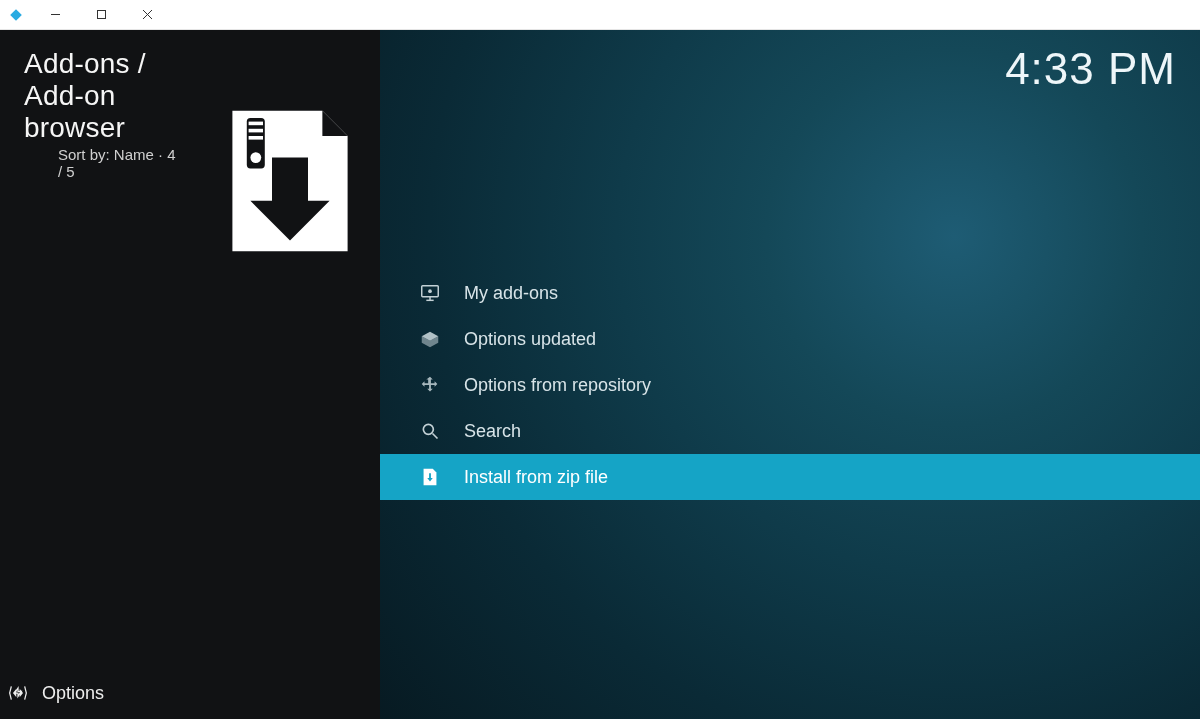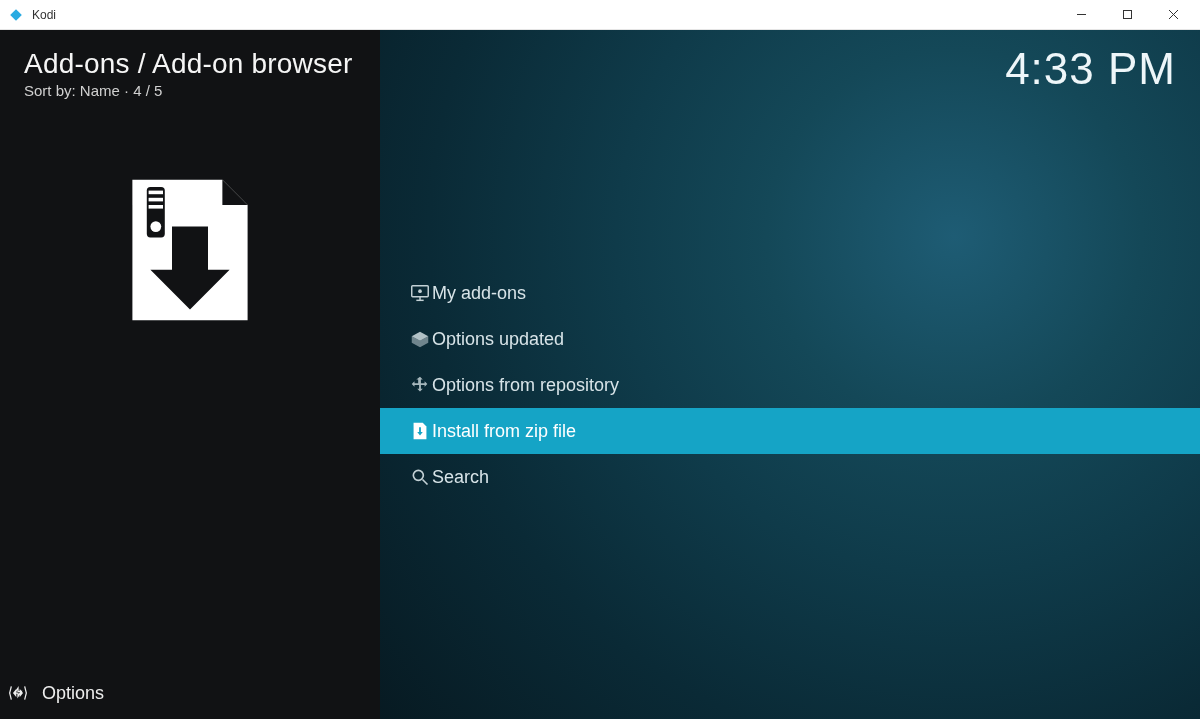--- a/index.html
+++ b/index.html
@@ -5,51 +5,50 @@
   * { box-sizing: border-box; margin: 0; padding: 0; }
   html, body { width: 1200px; height: 719px; font-family: "Segoe UI", Arial, sans-serif; overflow: hidden; background:#fff;}
   .window { width: 1200px; height: 719px; display: flex; flex-direction: column; background:#fff;}
   .titlebar { height: 30px; background: #fff; display: flex; align-items: center; padding: 0 4px 0 8px; border-bottom: 1px solid #e5e5e5;}
   .titlebar .app-logo { width:16px; height:16px; margin-right:8px; display:flex; align-items:center; justify-content:center;}
   .titlebar .title { font-size: 12px; color:#333; flex:1;}
   .winbtns { display:flex; height:100%; }
   .winbtn { width:46px; display:flex; align-items:center; justify-content:center; color:#333; font-size:13px;}
   .winbtn svg { stroke:#333; }
   .content { flex:1; display:flex; position:relative; }
-  .sidebar { width:380px; background:#111214; color:#fff; display:flex; flex-direction:column; position:relative;}
+  .sidebar { width:380px; background:#111214; color:#fff; display:flex; flex-direction:row; position:relative;}
   .sidebar-header { padding: 18px 24px 0 24px;}
   .crumbs { font-size: 28px; font-weight:400; color:#f5f5f5; letter-spacing:0.2px;}
-  .subline { font-size:15px; color:#d0d0d0; margin-top:2px;}
+  .subline { font-size:15px; color:#d0d0d0; margin-top:2px;margin-left:34px;}
   .big-icon { flex:0 0 auto; display:flex; justify-content:center; margin-top:70px;}
   .footer { position:absolute; bottom:0; left:0; right:0; height:52px; display:flex; align-items:center; padding:0 8px; color:#eee; font-size:18px; gap:14px;}
   .main { flex:1; position:relative; color:#fff; 
     background: radial-gradient(circle at 70% 30%, #1e5c74 0%, #144858 25%, #0f3b4a 45%, #0a2a36 70%, #071a22 100%);
   }
   .clock { position:absolute; top:14px; right:24px; font-size:44px; font-weight:300; color:#eef6f9; letter-spacing:1px;}
   .menu { position:absolute; top:240px; left:0; right:0;}
-  .menu-row { height:46px; display:flex; align-items:center; padding-left:28px; font-size:18px; color:#d8e4e8;}
+  .menu-row { height:46px; display:flex; align-items:center; padding-left:38px; gap:22px; font-size:18px; color:#d8e4e8;}
   .menu-row .icon-slot { width:24px; height:24px; display:flex; align-items:center; justify-content:center; opacity:0.9;}
   .menu-row.selected { background:#15a4c6; color:#fff;}
   .menu-row.selected .icon-slot { opacity:1;}
   .menu-row .label { font-weight:400;}
   
   svg { display:block; }
 </style>
 </head>
 <body>
 
 <div class="window">
 
   <div class="titlebar">
     <span class="app-logo">
       <svg width="14" height="14" viewBox="0 0 24 24">
           <path fill="#29abe2" d="M12 2l10 10-10 10L2 12z"></path>
         </svg>
     </span>
-    <span class="title">Kodi</span>
     <div class="winbtns">
       <div class="winbtn">
         <svg width="11" height="11" viewBox="0 0 11 11">
             <line x1="1" y1="5.5" x2="10" y2="5.5" stroke-width="1"></line>
           </svg>
       </div>
       <div class="winbtn">
         <svg width="11" height="11" viewBox="0 0 11 11">
             <rect x="1.5" y="1.5" width="8" height="8" fill="none" stroke-width="1"></rect>
           </svg>
@@ -128,36 +127,36 @@
 
         <div class="menu-row">
           <span class="icon-slot">
             <svg width="22" height="22" viewBox="0 0 24 24" fill="#d8e4e8">
               <path d="M12 3l3 3h-2v4h4V8l3 3-3 3v-2h-4v4h2l-3 3-3-3h2v-4H6v2l-3-3 3-3v2h4V6H8z" opacity="0.85"></path>
             </svg>
           </span>
           <span class="label">Options from repository</span>
         </div>
 
+        <div class="menu-row">
+          <span class="icon-slot">
+            <svg width="20" height="20" viewBox="0 0 24 24" fill="none" stroke="#d8e4e8" stroke-width="2">
+              <circle cx="10" cy="10" r="6"></circle>
+                <line x1="15" y1="15" x2="21" y2="21"></line>
+            </svg>
+          </span>
+          <span class="label">Search</span>
+        </div>
+
         <div class="menu-row selected">
           <span class="icon-slot">
             <svg width="22" height="22" viewBox="0 0 24 24" fill="#fff">
               <path d="M5 3h10l4 4v14H5z" opacity="1"></path>
                 <path fill="#15a4c6" d="M11 8h2v5h2l-3 4-3-4h2z"></path>
             </svg>
           </span>
           <span class="label">Install from zip file</span>
         </div>
 
-        <div class="menu-row">
-          <span class="icon-slot">
-            <svg width="20" height="20" viewBox="0 0 24 24" fill="none" stroke="#d8e4e8" stroke-width="2">
-              <circle cx="10" cy="10" r="6"></circle>
-                <line x1="15" y1="15" x2="21" y2="21"></line>
-            </svg>
-          </span>
-          <span class="label">Search</span>
-        </div>
-
       </div>
     </div>
   </div>
 </div>
 
 </body></html>

